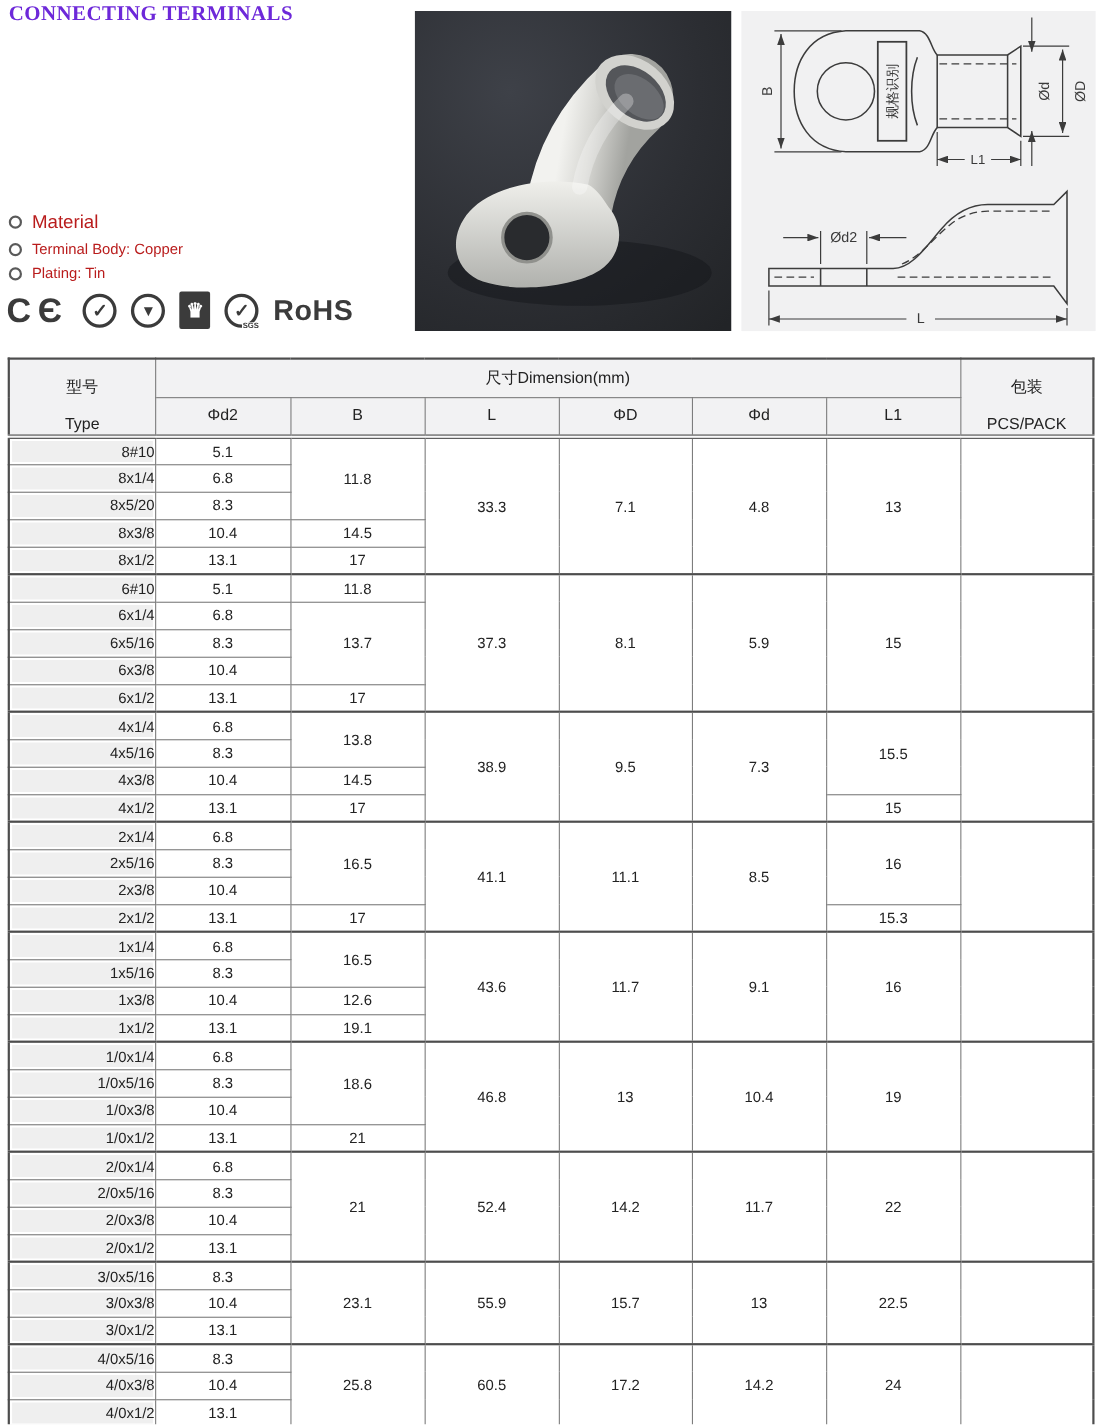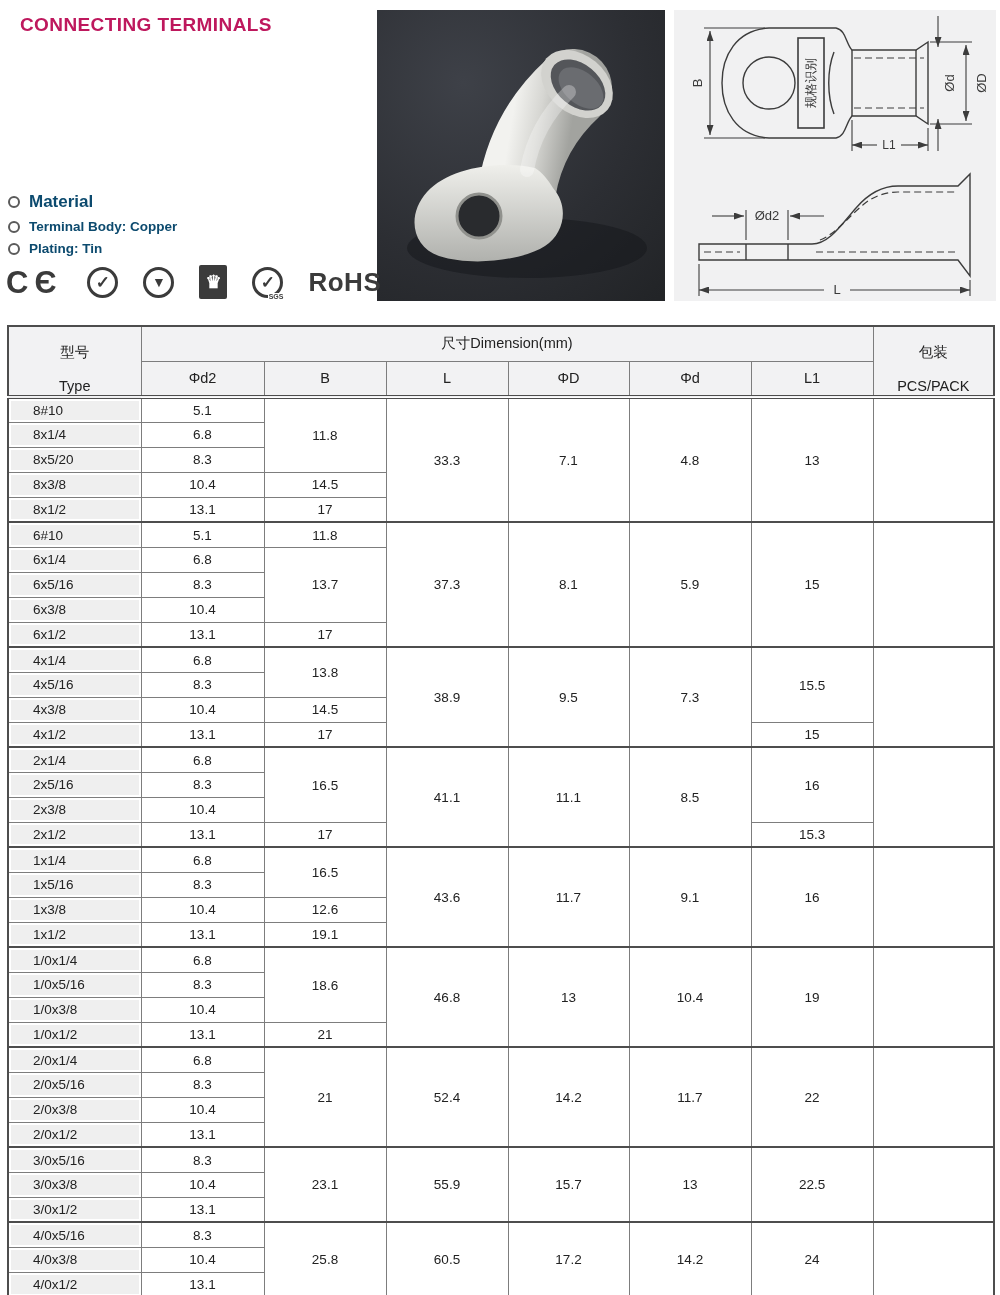--- a/index.html
+++ b/index.html
@@ -1,41 +1,41 @@
 <!DOCTYPE html>
 <html><head>
 <meta charset="utf-8">
 <style>
   html,body { margin:0; padding:0; background:#fff; }
   body { font-family:"Liberation Sans", sans-serif; color:#2f2f2f; }
   .page { position:relative; width:1000px; height:1295px; background:#fff; overflow:hidden; }
 
   
-  .title { position:absolute; left:8px; top:2px; margin:12px; font-size:19px; font-weight:bold;
-           letter-spacing:0.4px; color:#be185d; }
+  .title { position:absolute; left:8px; top:2px; margin:0; font-size:19px; font-weight:bold;
+           letter-spacing:0.4px; color:#6d28d9;font-family:Liberation Serif, serif; }
 
   
   .photo { position:absolute; left:377px; top:10px; width:288px; height:291px; }
 
   
   .drawings { position:absolute; left:674px; top:10px; width:322px; height:291px;
               background:#f1f1f2; display:flex; flex-direction:column; }
   .drawings svg { display:block; }
   svg text { font-family:"Liberation Sans", sans-serif; fill:#3a3a3a; }
 
   
   .material { position:absolute; left:8px; top:192px; }
-  .mat-line { display:flex; align-items:center; gap:9px; margin-bottom:7px; color:#0c4a6e;font-weight:bold; }
+  .mat-line { display:flex; align-items:center; gap:9px; margin-bottom:7px; color:#b91c1c; }
   .bullet { width:8px; height:8px; border:2px solid #5a5a5a; border-radius:50%; flex:0 0 auto; }
   .mat-heading-text { font-size:17px; }
   .mat-item-text { font-size:13.5px; }
 
   
   .certs { position:absolute; left:6px; top:261px; height:42px; display:flex; align-items:center;
-           gap:25px; color:#3b3b3b; }
+           gap:13px; color:#3b3b3b; }
   .ce { font-size:31px; font-weight:bold; letter-spacing:6px; line-height:1; }
   .badge { position:relative; width:31px; height:31px; border:3px solid #3b3b3b; border-radius:50%;
            display:flex; align-items:center; justify-content:center; font-weight:bold;
            font-size:17px; line-height:1; box-sizing:border-box; }
   .badge.square { border-radius:2px; background:#3b3b3b; color:#fff; width:28px; height:34px;
                   border:none; font-size:18px; }
   .badge .tri { font-size:14px; }
   .sgs-sub { position:absolute; right:-4px; bottom:-5px; font-size:7px; font-weight:bold;
              background:#fff; padding:0 1px; }
   .rohs { font-size:26px; font-weight:bold; letter-spacing:0.5px; }
@@ -45,21 +45,21 @@
                 table-layout:fixed; text-align:center; }
   .spec-table th, .spec-table td { border:1px solid #7d7d7d; padding:0; }
   .spec-table { border:2px solid #4d4d4d; }
   .spec-table thead th { background:#f2f2f3; font-weight:normal; font-size:14.5px; color:#222; }
   .spec-table thead tr.hdr-top th { height:29px; }
   .spec-table thead tr.hdr-sub th { height:29px; border-bottom:4px double #4d4d4d; }
   .spec-table thead th[rowspan] { border-bottom:4px double #4d4d4d; }
   .th-stack div { line-height:1.25;margin-top:16px; }
   .spec-table tbody tr { height:25px; }
   .spec-table tbody td { font-size:13.5px; color:#222; background:#fff; }
-  .spec-table tbody td.type-cell { background:#efefef; text-align:left; padding-left:24px;
+  .spec-table tbody td.type-cell { background:#efefef; text-align:right; padding-left:24px;
                                    box-shadow: inset 0 0 0 2px #fff; }
   .spec-table tbody tr.group-start td { border-top:2px solid #4d4d4d; }
 </style>
 </head>
 <body>
 
 <div class="page">
 
   <h1 class="title">CONNECTING TERMINALS</h1>
 

